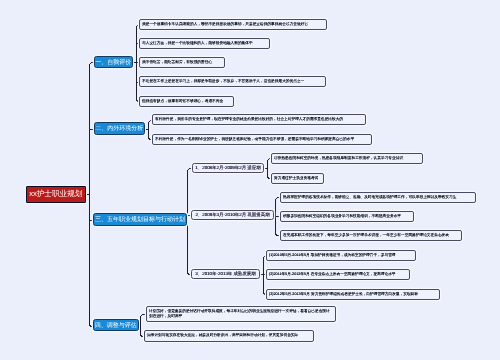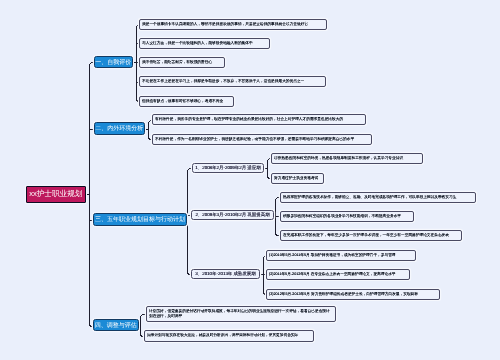--- a/index.html
+++ b/index.html
@@ -4,21 +4,21 @@
 <title>xx护士职业规划</title>
 <style>
   html,body{margin:0;padding:0;}
   body{width:500px;height:360px;background:#eaeffb;overflow:hidden;
        font-family:"Liberation Sans",sans-serif;
        -webkit-font-smoothing:antialiased;text-rendering:geometricPrecision;}
   #mindmap{position:relative;width:500px;height:360px;}
   svg.connectors{position:absolute;left:0;top:0;width:500px;height:360px;}
   svg.connectors path{fill:none;stroke:#1e1e2e;stroke-width:1;shape-rendering:crispEdges;}
   .node{position:absolute;box-sizing:border-box;white-space:nowrap;overflow:hidden;will-change:transform;}
-  .root{background:#be185d;color:#ffffff;border:1px solid #0c0c24;border-radius:1px;
+  .root{background:#b91c1c;color:#ffffff;border:1px solid #0c0c24;border-radius:1px;
         font-size:7.6px;display:flex;align-items:center;justify-content:center;
         box-shadow:0 0 0 1.2px #f4f6fd;}
   .branch{background:#1b8ad6;color:#ffffff;border:1px solid #123a63;border-radius:2.5px;
         font-size:6px;display:flex;align-items:center;justify-content:center;
         box-shadow:0 0 0 1.2px #f4f6fd;}
   .sub{background:#eef2fc;color:#20203a;border:1px solid #4a4a63;border-radius:2.5px;
         font-size:4.45px;display:flex;align-items:center;justify-content:center;
         text-shadow:0 0 0.3px #20203a;box-shadow:0 0 0 1.2px #f6f8fd;}
   .leaf{background:#eef2fc;color:#000814;border:1px solid #4a4a63;border-radius:2px;
         font-size:3.7px;display:flex;align-items:center;padding:0 2px;line-height:1.35;

